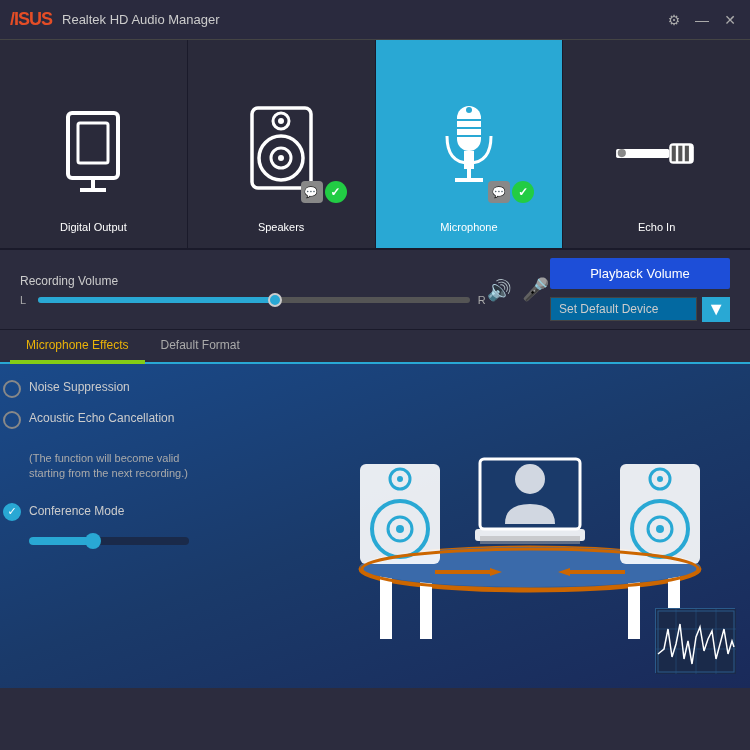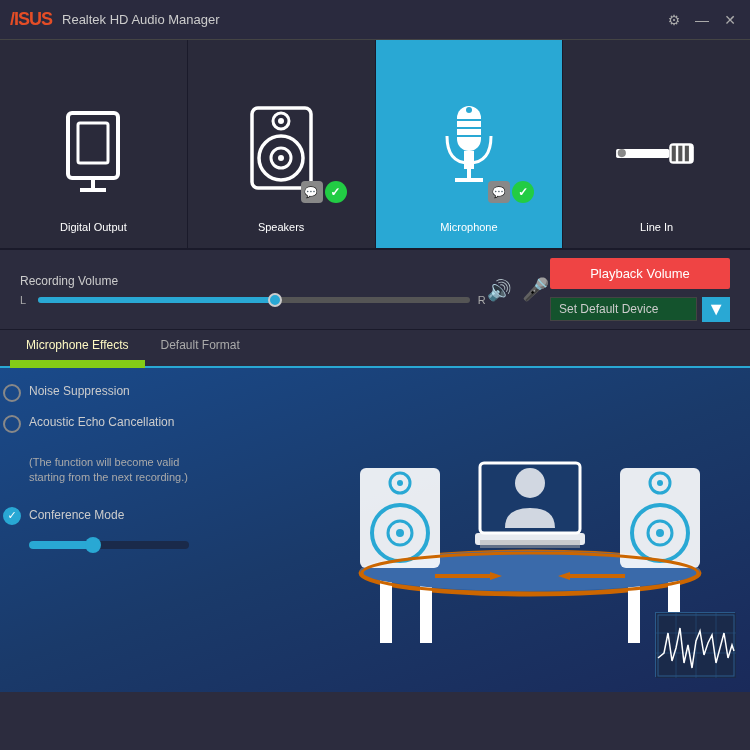--- a/index.html
+++ b/index.html
@@ -185,38 +185,38 @@
       color: #29a8d4;
       font-size: 22px;
     }
     .volume-right {
       display: flex;
       flex-direction: column;
       gap: 8px;
       align-items: flex-end;
     }
     .playback-btn {
-      background: #ef4444;
+      background: #1d4ed8;
       color: white;
       border: none;
       padding: 8px 20px;
       font-size: 13px;
       cursor: pointer;
       border-radius: 2px;
       width: 180px;
     }
     .default-device-row {
       display: flex;
       align-items: center;
       gap: 5px;
       width: 180px;
     }
     .default-device-select {
       flex: 1;
-      background: #14532d;
+      background: #0369a1;
       color: #ccc;
       border: 1px solid #444;
       padding: 4px 8px;
       font-size: 12px;
       appearance: none;
     }
     .dropdown-arrow {
       color: #29a8d4;
       font-size: 18px;
       background: #29a8d4;
@@ -231,22 +231,22 @@
       border-bottom: 2px solid #29a8d4;
       padding-left: 10px;
     }
     .effect-tab {
       padding: 8px 16px;
       font-size: 12px;
       cursor: pointer;
       color: #aaa;
     }
     .effect-tab.active {
-      color: #fef9c3;
-      border-bottom: 8px solid #84cc16;
+      color: #eab308;
+      border-bottom: 4px solid #84cc16;
       margin-bottom: -2px;
     }
 
     
     .effects-panel {
       background: linear-gradient(160deg, #1a4a8a 0%, #1a3a6a 50%, #1a2a5a 100%);
       height: calc(710px - 210px - 80px - 36px - 60px);
       position: relative;
       overflow: hidden;
       padding: 15px 3px;
@@ -408,21 +408,21 @@
 
           <rect x="70" y="15" width="30" height="25" rx="5" fill="white"></rect>
 
           <rect x="73" y="18" width="5" height="19" fill="#555"></rect>
           <rect x="81" y="18" width="5" height="19" fill="#555"></rect>
           <rect x="89" y="18" width="5" height="19" fill="#555"></rect>
 
           <circle cx="12" cy="27" r="5" fill="#888"></circle>
         </svg>
       </div>
-      <span class="device-tab-label">Line In</span>
+      <span class="device-tab-label">Echo In</span>
     </div>
 
   </div>
 
   <div class="volume-section">
     <div class="volume-left">
       <div class="volume-label">Recording Volume</div>
       <div class="slider-row">
         <span class="lr-label">L</span>
         <div class="slider-track">

